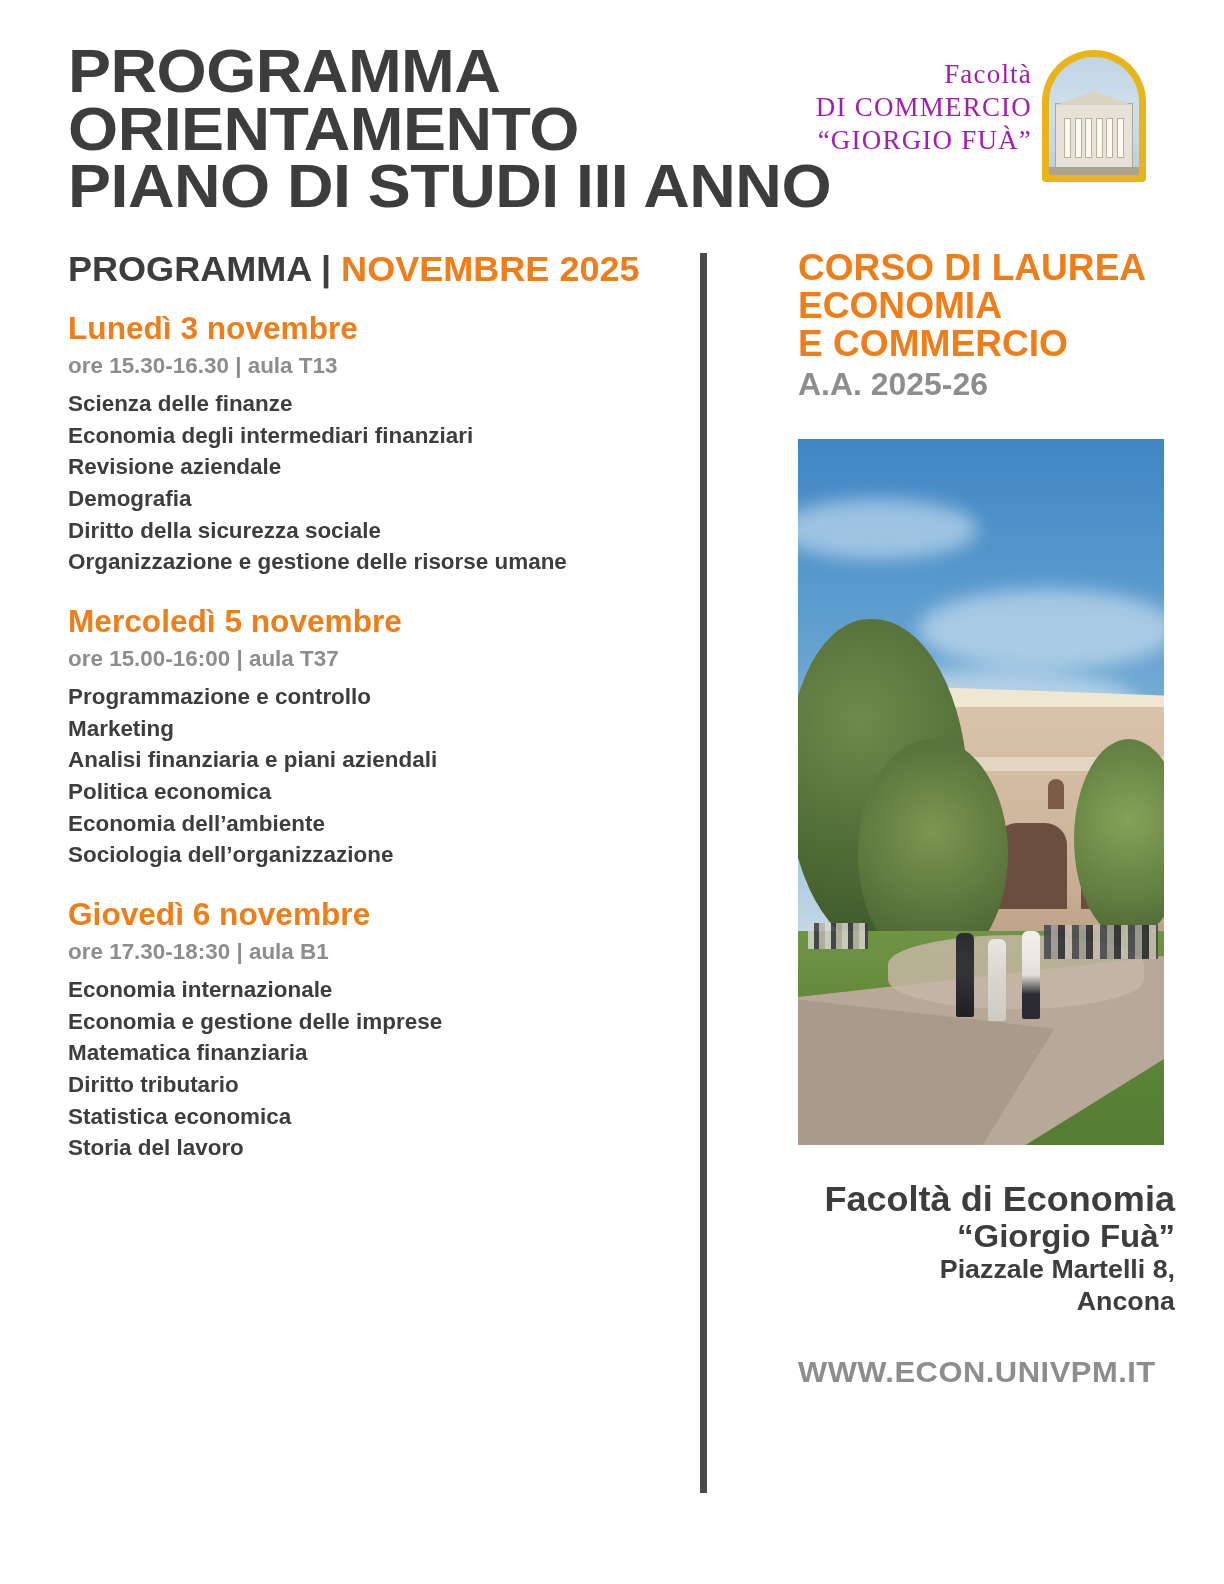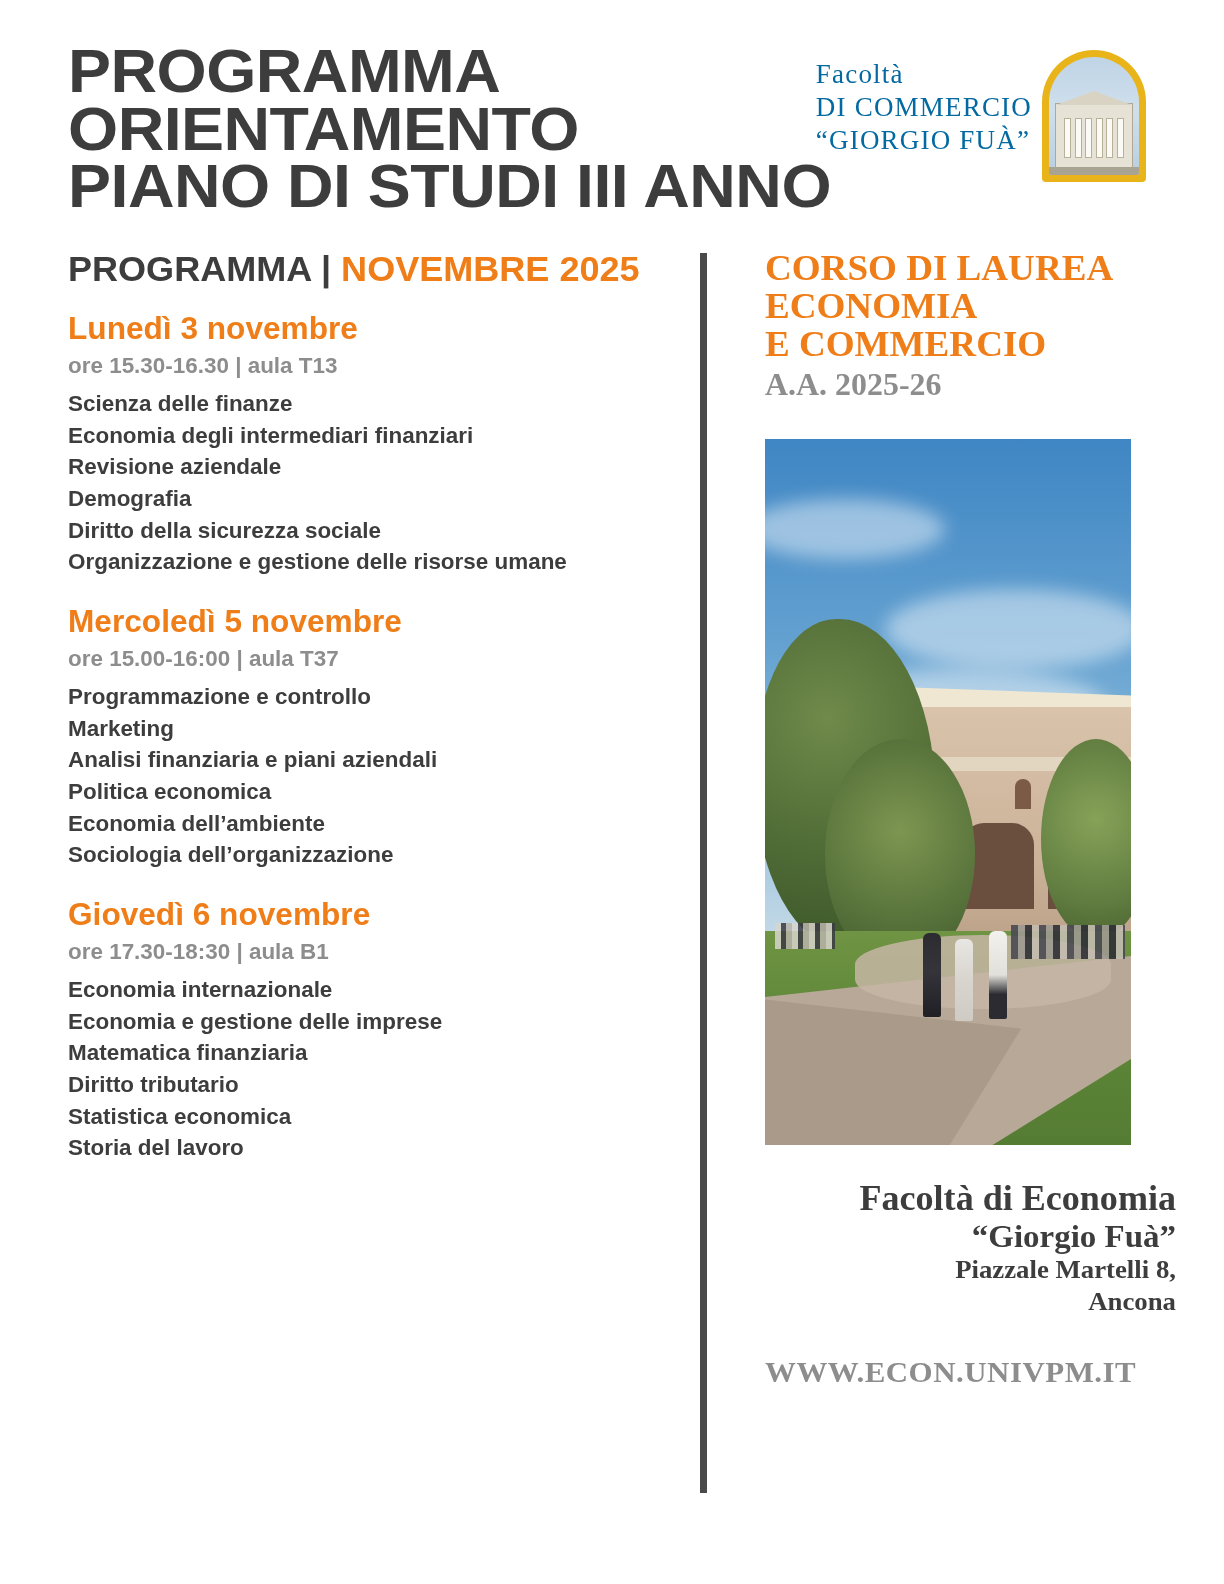--- a/index.html
+++ b/index.html
@@ -48,23 +48,23 @@
 
   
   .logo {
     display: flex;
     align-items: flex-start;
     gap: 10px;
     margin-top: 12px;
     margin-right: 18px;
   }
   .logo-text {
-    text-align: left;
+    text-align: right;
     font-family: "Liberation Serif", serif;
-    color: #0369a1;
+    color: #a21caf;
     line-height: 1.22;
     padding-top: 8px;
   }
   .logo-text div {
     font-size: 27px;
     letter-spacing: 1.2px;
   }
   .logo-mark {
     width: 104px;
     height: 132px;
@@ -120,39 +120,39 @@
     height: 8px;
     background: #a9a394;
   }
 
   
   .content {
     display: flex;
     padding: 34px 0 0 0;
     box-sizing: border-box;
     position: relative;
+    gap: 33px;
   }
   .col-left {
     width: 700px;
     padding-left: 68px;
     box-sizing: border-box;
   }
   .divider {
     width: 7px;
     background: #4a4a4a;
     margin: 4px 0 0 0;
     height: 1240px;
     flex: 0 0 auto;
   }
   .col-right {
     flex: 1;
     padding-left: 58px;
     padding-right: 60px;
     box-sizing: border-box;
-    font-family: Liberation Serif, serif;
   }
 
   
   .programma-head {
     font-size: 35px;
     font-weight: bold;
     color: #3d3d3d;
     letter-spacing: 0px;
     margin-bottom: 22px;
     transform: scaleX(1.03);

